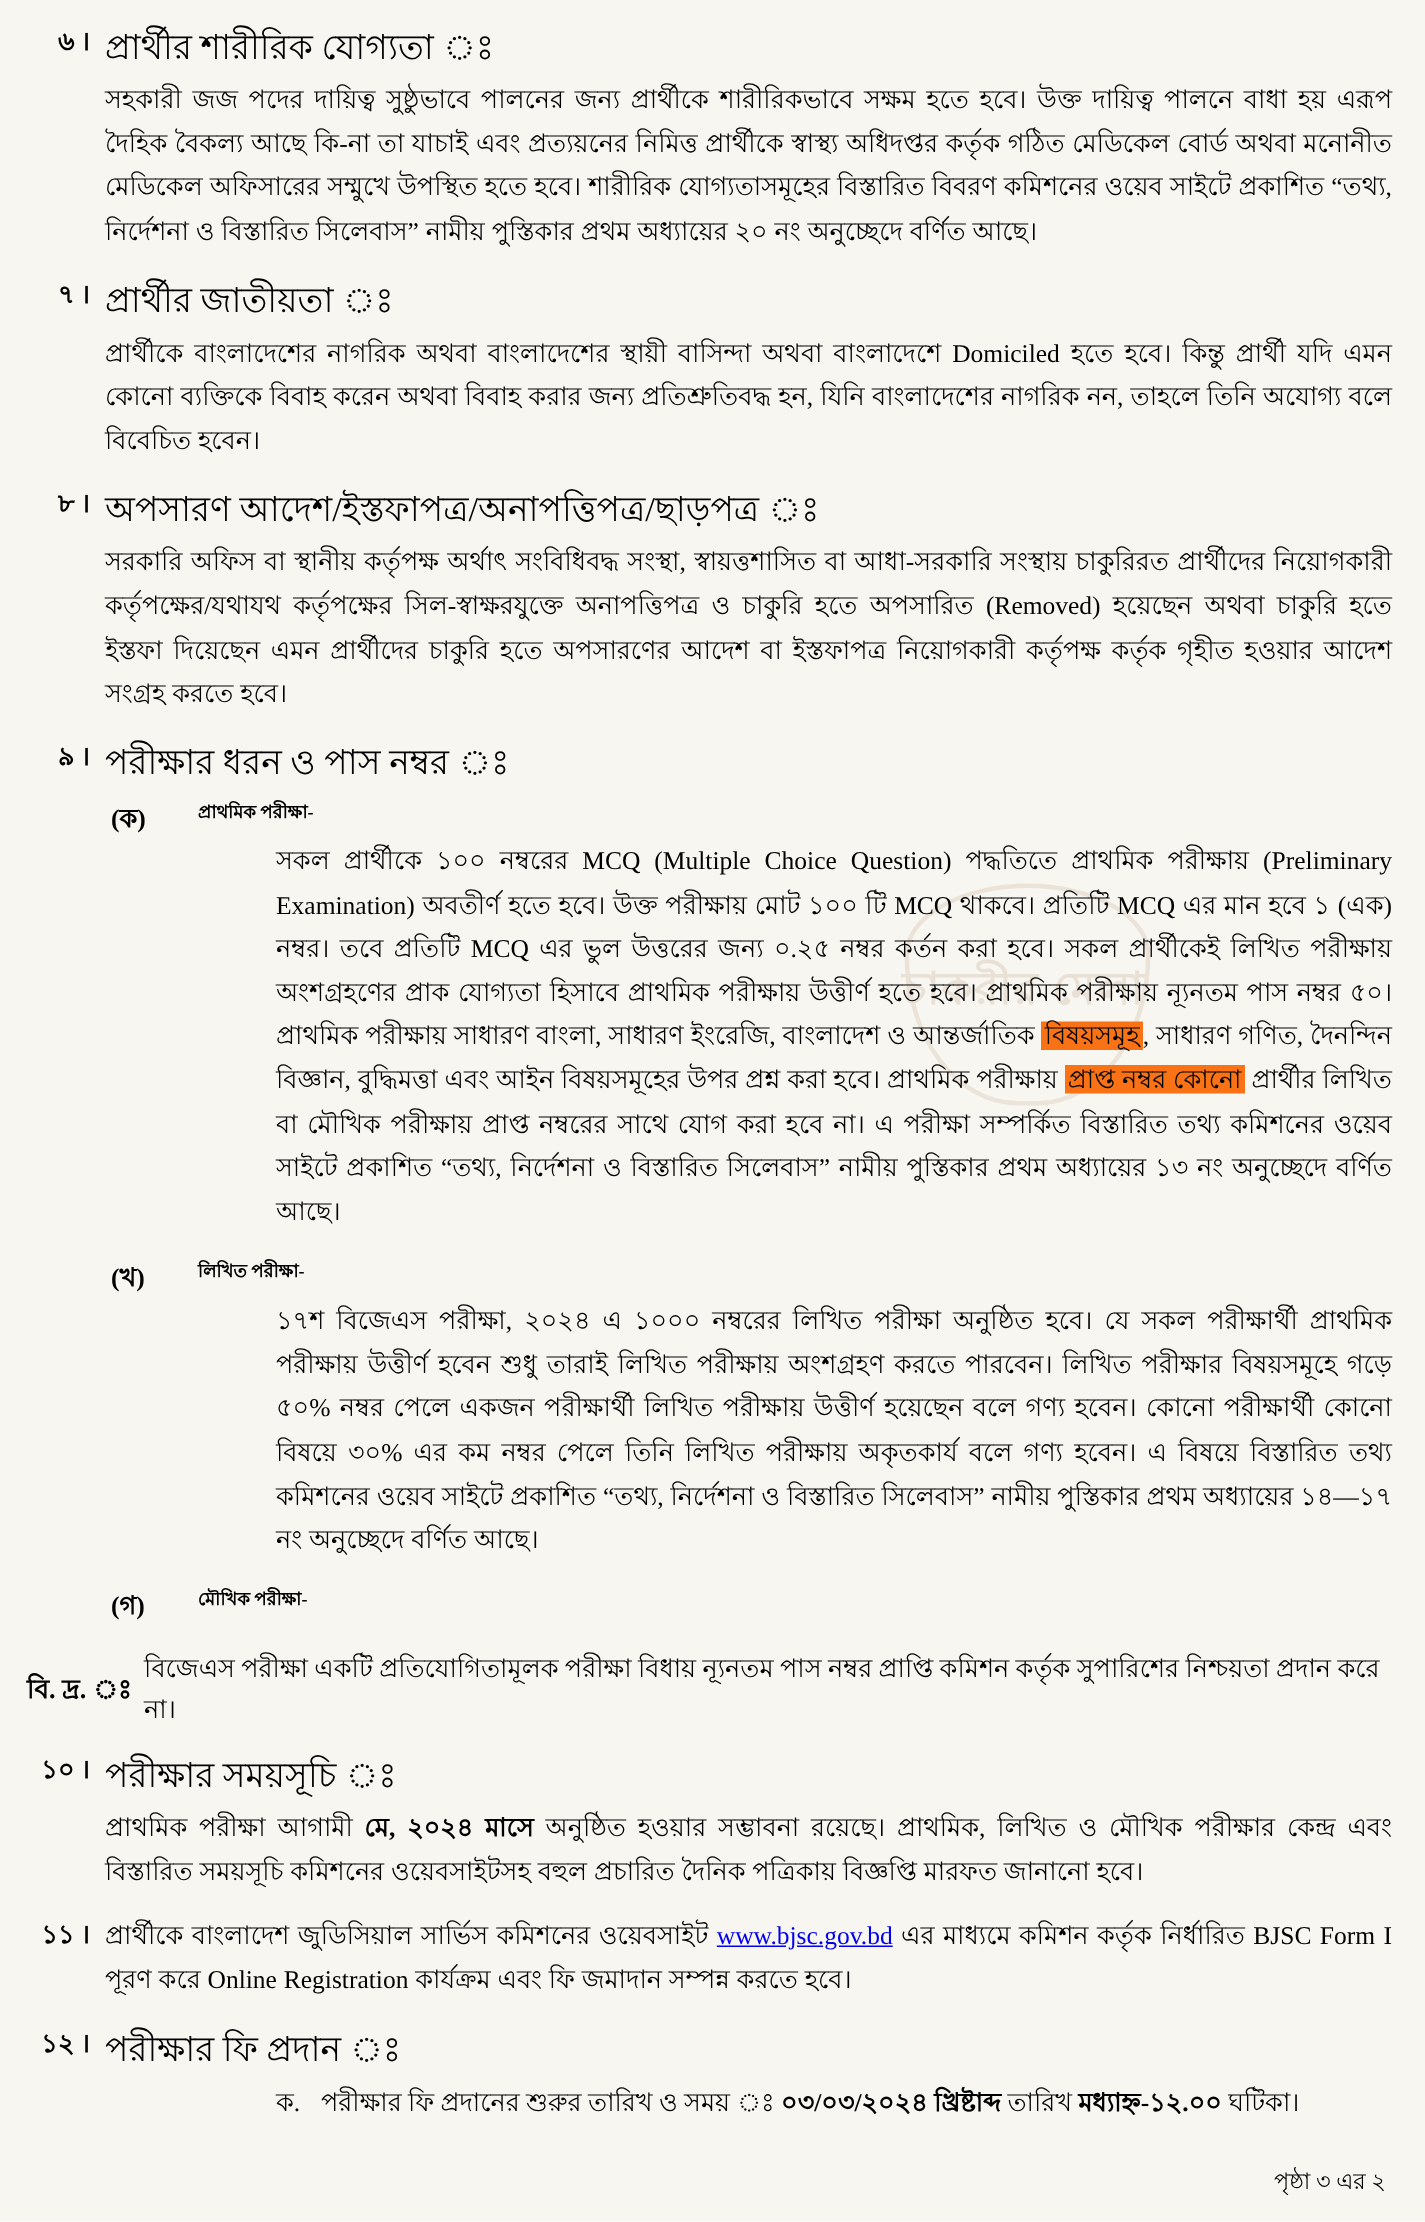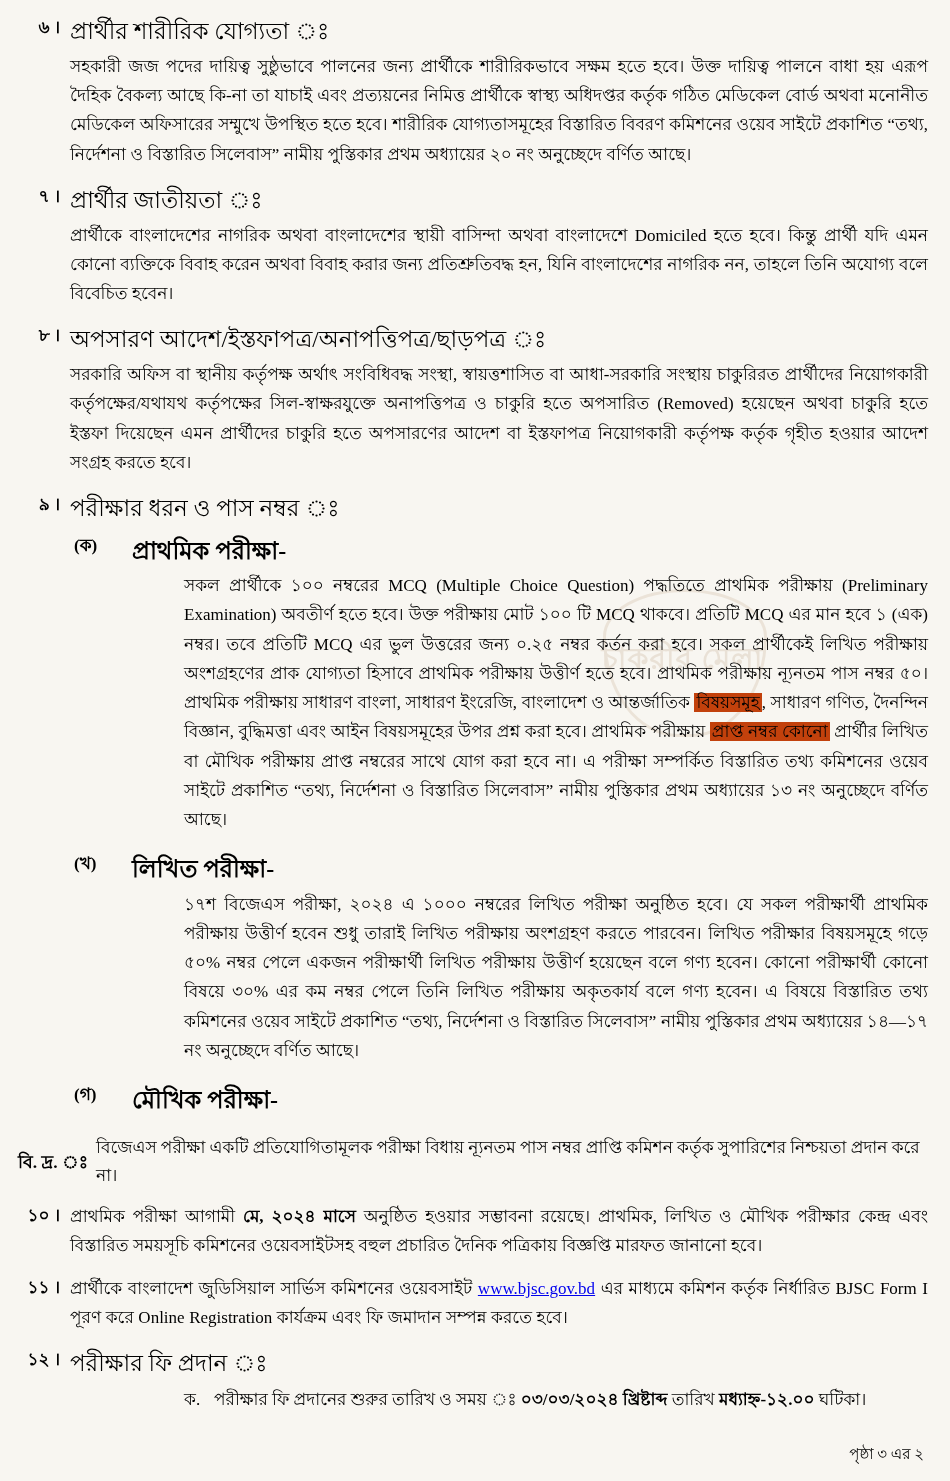--- a/index.html
+++ b/index.html
@@ -95,21 +95,21 @@
     width: 62px;
     flex: 0 0 62px;
     font-size: 17px;
     font-weight: 700;
     line-height: 1.62;
     box-sizing: border-box;
     padding-left: 4px;
   }
   .sub-body { flex: 1 1 auto; min-width: 0; }
   .sub-heading {
-    font-size: 24px;
+    font-size: 12px;
     font-weight: 700;
     line-height: 1.6;
     margin: 0 0 1px 0;
   }
   .indent-2 { margin-left: 114px; }
 
   .note-row {
     display: flex;
     align-items: center;
     margin-top: 14px;
@@ -139,21 +139,21 @@
   .fee-key {
     flex: 0 0 30px;
     font-weight: 400;
   }
   .fee-val { flex: 1 1 auto; }
   .bold { font-weight: 700; }
 
   .gap-sm { height: 10px; }
 
   .hl {
-    background: #c2410c;
+    background: #f97316;
     padding: 0 2px;
   }
   .link {
     text-decoration: underline;
     font-family: "Liberation Serif", serif;
   }
   .rom { font-family: "Liberation Serif", serif; }
 
   .footer {
     position: absolute;
@@ -240,20 +240,21 @@
     </div>
 
     <div class="note-row">
       <div class="note-label">বি. দ্র. ঃ</div>
       <div class="note-text">বিজেএস পরীক্ষা একটি প্রতিযোগিতামূলক পরীক্ষা বিধায় ন্যূনতম পাস নম্বর প্রাপ্তি কমিশন কর্তৃক সুপারিশের নিশ্চয়তা প্রদান করে না।</div>
     </div>
 
     <div class="item">
       <div class="num">১০ ।</div>
       <div class="body">
+        <div class="heading">পরীক্ষার সময়সূচি ঃ</div>
         <div class="para"><span>প্রাথমিক পরীক্ষা আগামী </span><span class="bold">মে, ২০২৪ মাসে</span><span> অনুষ্ঠিত হওয়ার সম্ভাবনা রয়েছে। প্রাথমিক, লিখিত ও মৌখিক পরীক্ষার কেন্দ্র এবং বিস্তারিত সময়সূচি কমিশনের ওয়েবসাইটসহ বহুল প্রচারিত দৈনিক পত্রিকায় বিজ্ঞপ্তি মারফত জানানো হবে।</span></div>
       </div>
     </div>
 
     <div class="gap-sm"></div>
 
     <div class="item">
       <div class="num">১১ ।</div>
       <div class="body">
         <div class="para"><span>প্রার্থীকে বাংলাদেশ জুডিসিয়াল সার্ভিস কমিশনের ওয়েবসাইট </span><a class="link" href="#">www.bjsc.gov.bd</a><span> এর মাধ্যমে কমিশন কর্তৃক নির্ধারিত </span><span class="rom">BJSC Form I</span><span> পূরণ করে </span><span class="rom">Online Registration</span><span> কার্যক্রম এবং ফি জমাদান সম্পন্ন করতে হবে।</span></div>

